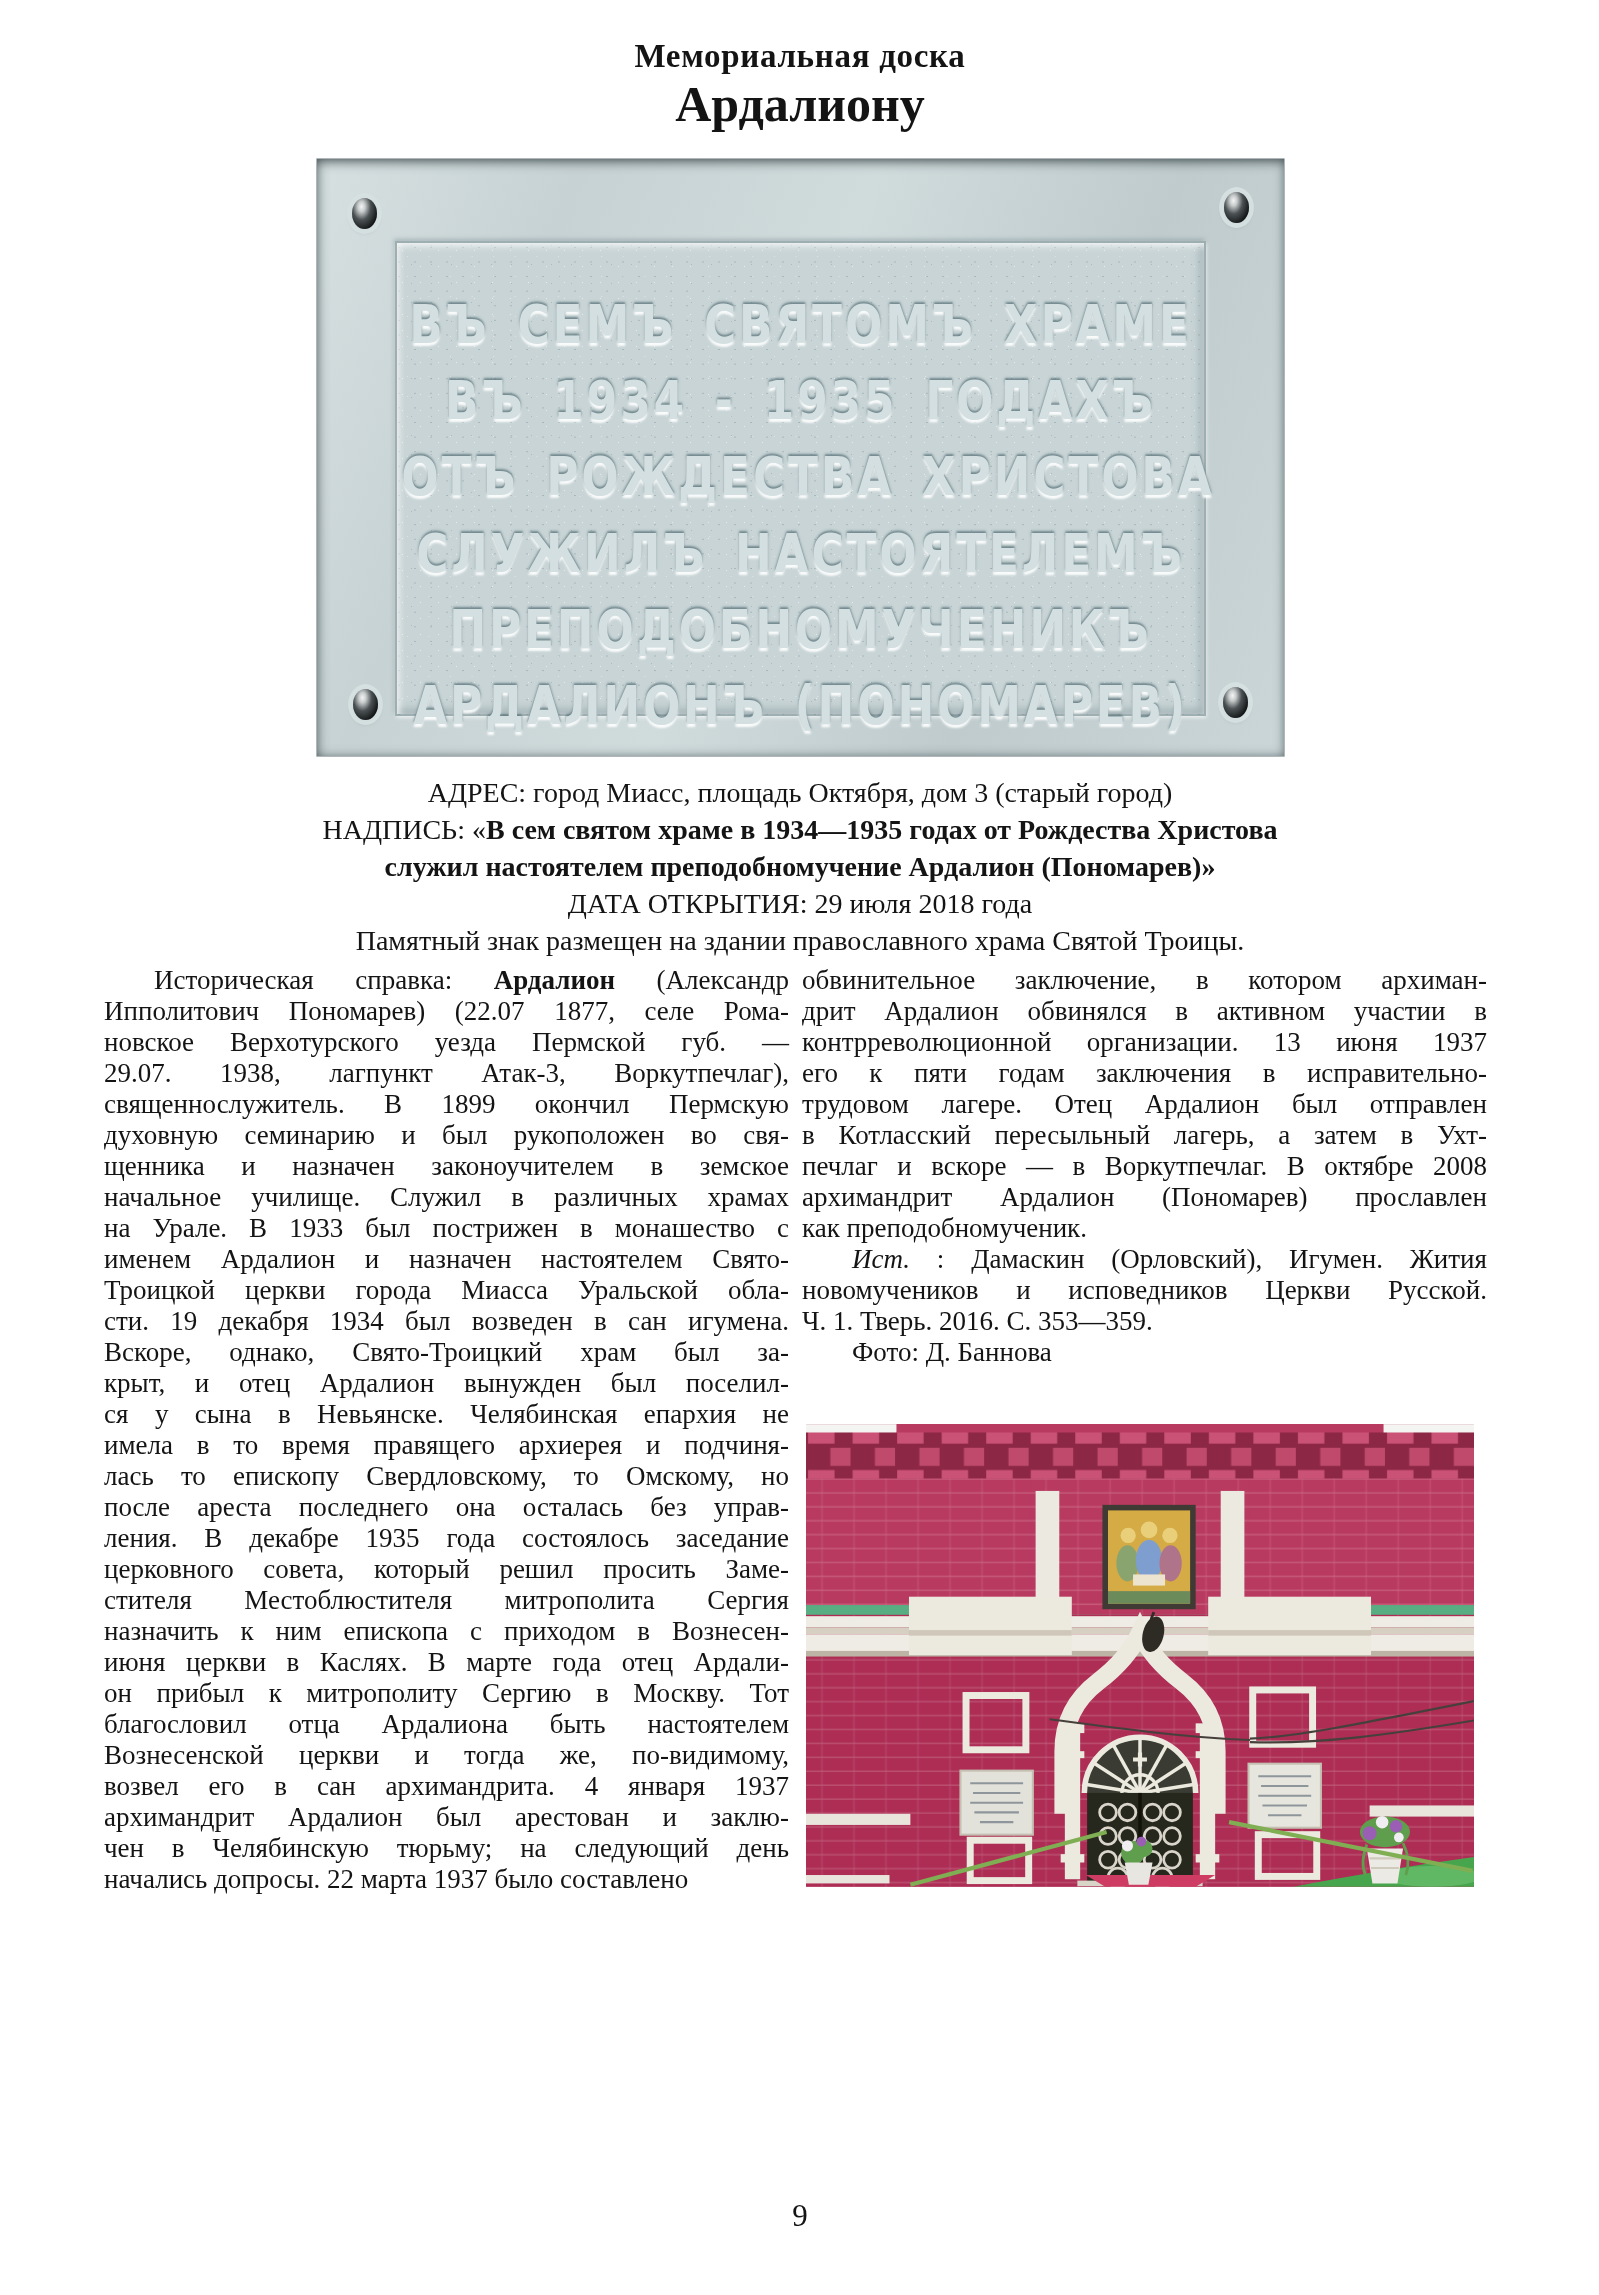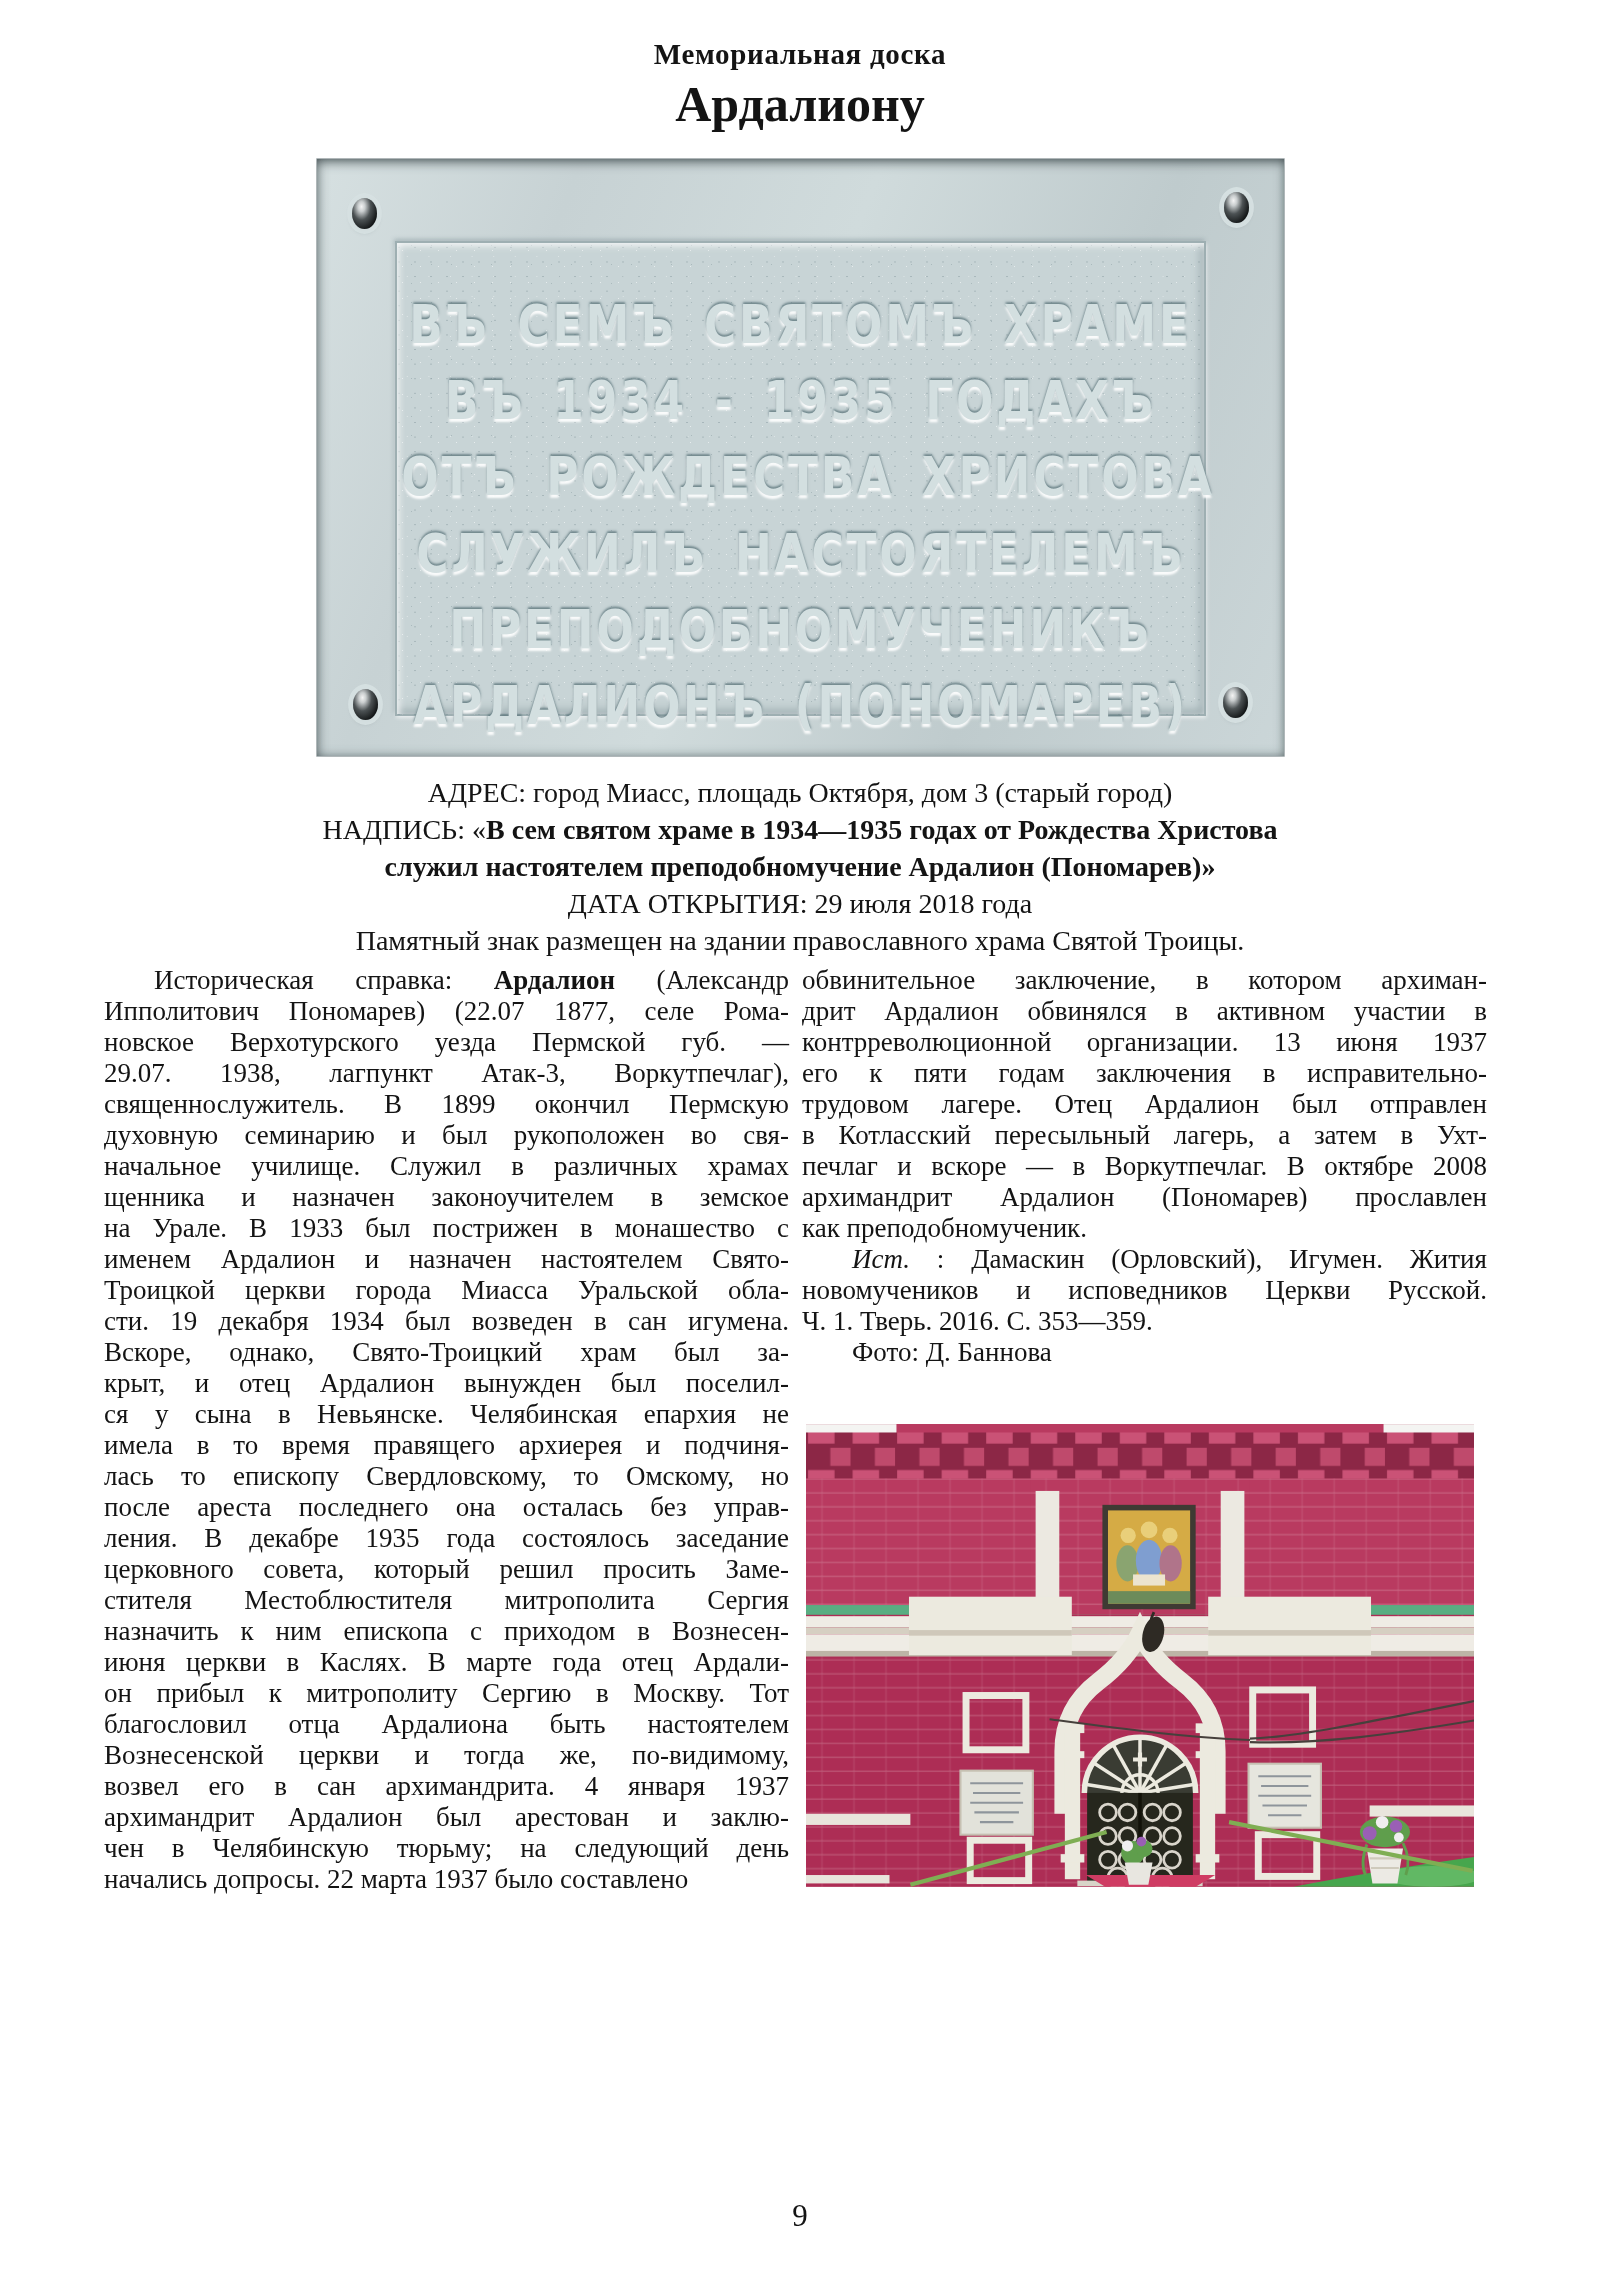--- a/index.html
+++ b/index.html
@@ -1,21 +1,21 @@
 <!DOCTYPE html>
 <html style="font-size:11px"><head>
 <meta charset="utf-8">
 <style>
   html,body{margin:0;padding:0;background:#ffffff;}
   .page{position:relative;width:1600px;height:2295px;background:#ffffff;
         font-family:"Liberation Serif","DejaVu Serif",serif;color:#141414;overflow:hidden;}
 
   
   .title-small{position:absolute;top:38px;left:0;width:100%;text-align:center;
-               font-size:29px;font-weight:bold;letter-spacing:0.7px;}
+               font-size:33px;font-weight:bold;letter-spacing:0.7px;}
   .title-large{position:absolute;top:75px;left:0;width:100%;text-align:center;
                font-size:50px;font-weight:bold;}
 
   
   .plaque-fig{position:absolute;left:317px;top:159px;width:967px;height:597px;margin:0;}
   .plaque{position:relative;width:100%;height:100%;
           background:linear-gradient(112deg,#d6e0e1 0%,#c7d2d4 22%,#d0dbdc 47%,#bfcbcd 72%,#cbd6d8 100%);
           box-shadow:inset 0 8.3px 11px -5.6px rgba(40,52,55,.75), inset 9.7px 0 11px -7.7px rgba(40,52,55,.45),
                      inset 0 -7px 9.7px -6.3px rgba(70,85,88,.5), inset -8.3px 0 9.7px -7px rgba(70,85,88,.4),
                      0 0 0 0.7px #8f999b;}
@@ -98,22 +98,22 @@
     </div>
 
   <div class="cols">
     <div class="col">
         <div class="line ind"><span>Историческая справка: </span><span class="b">Ардалион</span><span> (Александр</span></div>
         <div class="line"><span>Ипполитович Пономарев) (22.07 1877, селе Рома-</span></div>
         <div class="line"><span>новское Верхотурского уезда Пермской губ. —</span></div>
         <div class="line"><span>29.07. 1938, лагпункт Атак-3, Воркутпечлаг),</span></div>
         <div class="line"><span>священнослужитель. В 1899 окончил Пермскую</span></div>
         <div class="line"><span>духовную семинарию и был рукоположен во свя-</span></div>
+        <div class="line"><span>щенника и назначен законоучителем в земское</span></div>
         <div class="line"><span>начальное училище. Служил в различных храмах</span></div>
-        <div class="line"><span>щенника и назначен законоучителем в земское</span></div>
         <div class="line"><span>на Урале. В 1933 был пострижен в монашество с</span></div>
         <div class="line"><span>именем Ардалион и назначен настоятелем Свято-</span></div>
         <div class="line"><span>Троицкой церкви города Миасса Уральской обла-</span></div>
         <div class="line"><span>сти. 19 декабря 1934 был возведен в сан игумена.</span></div>
         <div class="line"><span>Вскоре, однако, Свято-Троицкий храм был за-</span></div>
         <div class="line"><span>крыт, и отец Ардалион вынужден был поселил-</span></div>
         <div class="line"><span>ся у сына в Невьянске. Челябинская епархия не</span></div>
         <div class="line"><span>имела в то время правящего архиерея и подчиня-</span></div>
         <div class="line"><span>лась то епископу Свердловскому, то Омскому, но</span></div>
         <div class="line"><span>после ареста последнего она осталась без управ-</span></div>

